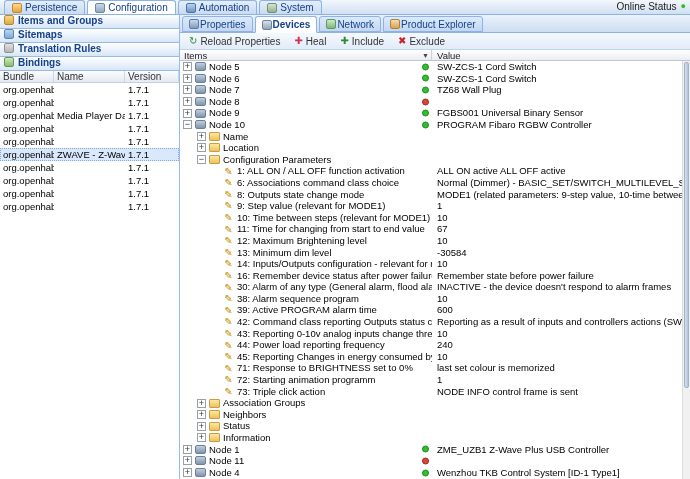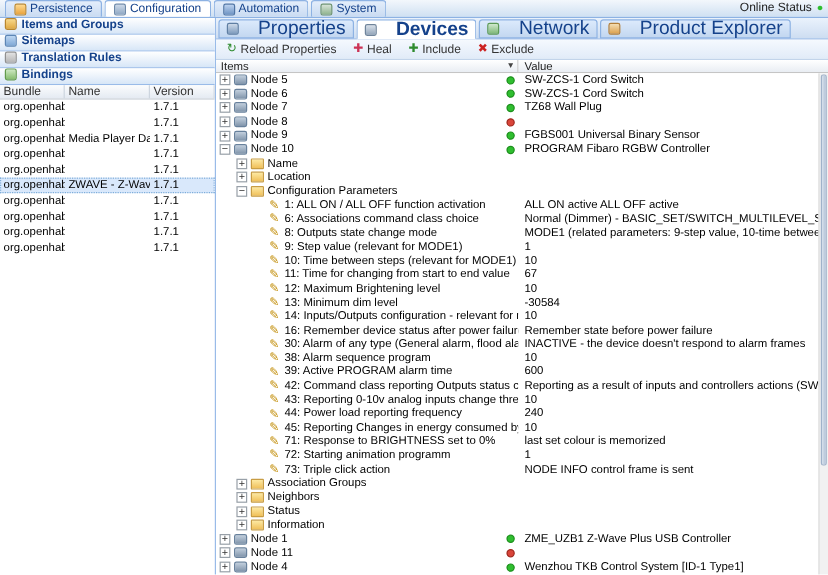--- a/index.html
+++ b/index.html
@@ -55,24 +55,24 @@
   .sb-row.selected { background:var(--selection,#d9e8fb); outline:1px dotted #7eadd9; outline-offset:-1px; }
 
   
   .main { flex:1; min-width:0; display:flex; flex-direction:column; }
   .main-tabs {
     height:18px; display:flex; align-items:flex-end; padding-left:2px;
     background:linear-gradient(#eaf2fc,#cdddf1);
     border-bottom:1px solid #8db2e3;
   }
   .main-tab {
-    display:flex; align-items:center; gap:16px; height:16px; padding:0 6px; margin-right:2px;
+    display:flex; align-items:center; gap:1px; height:16px; padding:0 6px; margin-right:2px;
     border:1px solid #8db2e3; border-radius:3px 3px 0 0;
     background:linear-gradient(#dceafc,#c3d7f0);
-    font-size:16px; color:var(--header-text,#15428b);
+    font-size:10px; color:var(--header-text,#15428b);
   }
   .main-tab.active { background:#fff; font-weight:bold; margin-bottom:-1px; height:17px; border-bottom:1px solid #fff; z-index:2;justify-content:space-between; }
   .mtab-icon { width:10px; height:10px; border-radius:2px; flex:none; }
   .properties-icon { background:linear-gradient(#cdd9e8,#7f9cbe); border:1px solid #5f7ea2; }
   .devices-icon { background:linear-gradient(#d9e1ea,#93a5ba); border:1px solid #6f849b; }
   .network-icon { background:linear-gradient(#cfe8cc,#7eb878); border:1px solid #5c9a56; }
   .explorer-icon { background:linear-gradient(#f4ddb2,#dca14e); border:1px solid #b37f39; }
 
   .toolbar {
     height:17px; display:flex; align-items:center; gap:2px; padding-left:3px;

